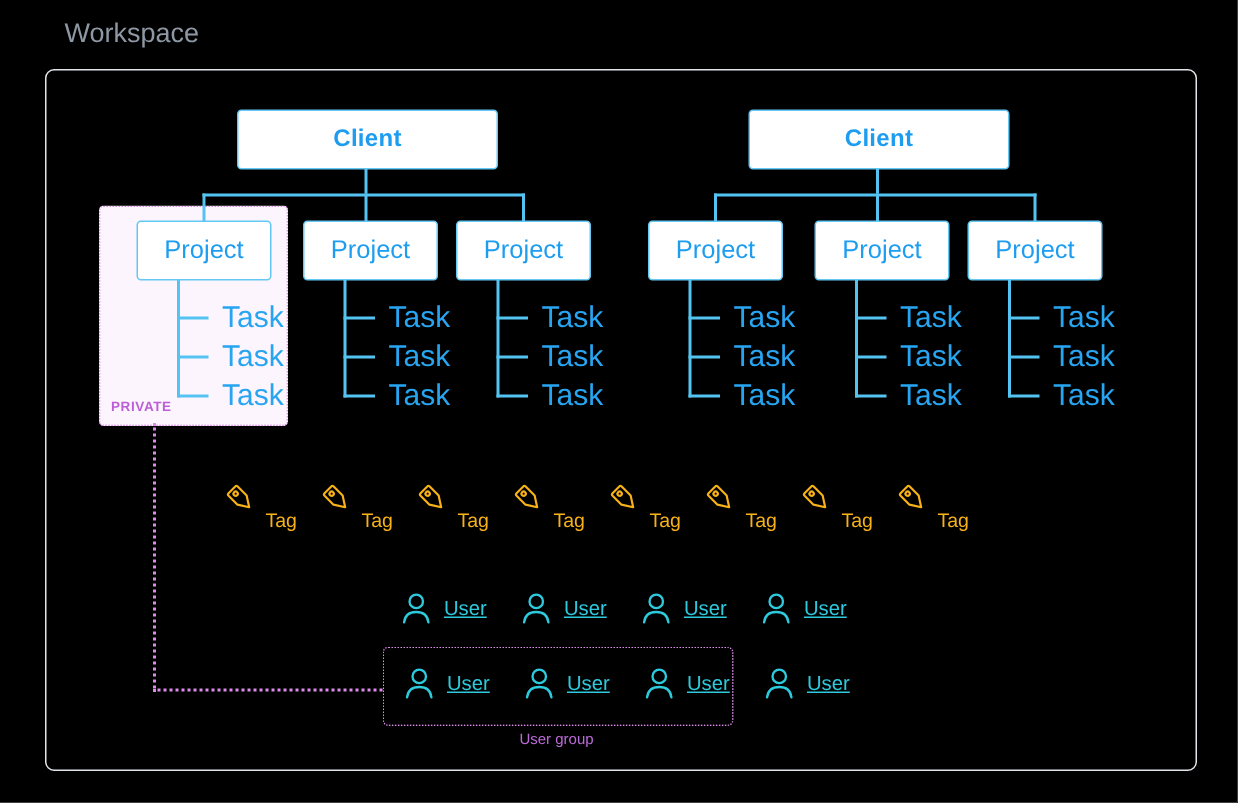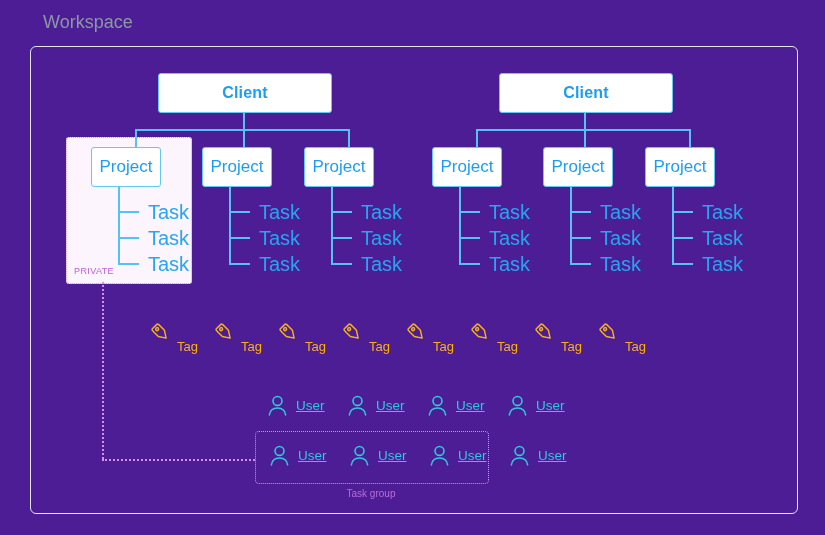--- a/index.html
+++ b/index.html
@@ -1,53 +1,53 @@
 <!DOCTYPE html>
 <html><head>
 <meta charset="utf-8">
 <style>
   html,body{margin:0;padding:0;}
   body{font-family:"Liberation Sans","DejaVu Sans",sans-serif;background:#ffffff;}
-  .canvas{position:relative;width:825px;height:535px;background:#4c1d95;overflow:hidden;}
+  .canvas{position:relative;width:825px;height:535px;background:#000000;overflow:hidden;}
 
   .workspace-title{position:absolute;left:43px;top:12px;font-size:18px;color:#8d98a4;}
 
   .frame{position:absolute;left:30px;top:46px;width:766px;height:466px;border:1px solid #e1e5e9;border-radius:6px;}
 
   .cluster{position:absolute;top:73px;width:304px;height:200px;}
   .cluster-1{left:91px;}
   .cluster-2{left:432px;}
 
   .client-box{position:absolute;left:67px;top:0;width:172px;height:38px;border:1.5px solid #63c8f3;border-radius:3px;background:#fff;display:flex;align-items:center;justify-content:center;z-index:1;}
   .client-box span{font-size:16px;font-weight:700;color:#1e9df0;letter-spacing:.2px;}
 
   .vline,.hline,.stub{position:absolute;background:#55c3f1;}
   .v-client{left:152px;top:38px;width:2px;height:18px;}
   .h-bus{left:44px;top:56px;width:215px;height:2px;}
   .stub{top:56px;width:2px;height:19px;}
   .stub-1{left:44px;}
   .stub-2{left:152px;}
   .stub-3{left:257px;}
 
-  .project-group{position:absolute;top:74px;width:70px;z-index:1;}
+  .project-group{position:absolute;top:74px;width:90px;z-index:1;}
   .pg-1{left:0;}
   .pg-2{left:111px;}
   .pg-3{left:213px;}
   .project-box{position:relative;height:38px;border:1.5px solid #63c8f3;border-radius:3px;background:#fff;display:flex;align-items:center;justify-content:center;z-index:1;}
   .project-box span{font-size:17px;font-weight:500;color:#1e9df0;}
   .stem{position:absolute;left:27px;top:39px;width:2px;height:79px;background:#55c3f1;}
   .task{position:absolute;left:27px;height:18px;display:flex;align-items:center;}
   .task-1{top:56px;}
   .task-2{top:82px;}
   .task-3{top:108px;}
   .tick{width:21px;height:2px;background:#55c3f1;margin-right:9px;}
   .task span{font-size:20px;font-weight:500;color:#28a5f1;}
 
   .private-zone{position:absolute;left:-25px;top:64px;width:124px;height:145px;background:#fcf5fe;border:1.5px dotted #dc8ce9;border-radius:3px;z-index:0;}
-  .private-label{position:absolute;left:7px;bottom:7px;font-size:9px;font-weight:normal;letter-spacing:.4px;color:#bb5fd6;}
+  .private-label{position:absolute;left:7px;bottom:7px;font-size:9px;font-weight:bold;letter-spacing:.4px;color:#bb5fd6;}
 
   .dot-v{position:absolute;left:102px;top:282px;height:177px;width:0;border-left:2px dotted #dc8ce9;}
   .dot-h{position:absolute;left:102px;top:459px;width:153px;height:0;border-top:2px dotted #dc8ce9;}
 
   .tag-item{position:absolute;top:311px;display:flex;align-items:center;color:#f8b218;}
   .tag-item svg{margin-right:5px;}
   .tag-item span{font-size:13px;font-weight:500;color:#f8b218;margin-top:28px;}
 
   .user-item{position:absolute;display:flex;align-items:center;color:#2dcadd;}
   .user-item svg{margin-right:6px;}
@@ -330,15 +330,15 @@
       </svg>
     <span>User</span>
   </div>
   <div class="user-item" style="left:507px;top:443px">
     <svg width="25" height="25" viewBox="0 0 24 24" fill="none" stroke="currentColor" stroke-width="1.5" stroke-linecap="round">
         <circle cx="12" cy="7.6" r="4.3"></circle>
         <path d="M4.2 21 c0.6 -4.6 3.6 -6.6 7.8 -6.6 s7.2 2 7.8 6.6"></path>
       </svg>
     <span>User</span>
   </div>
-  <div class="user-group-label">Task group</div>
+  <div class="user-group-label">User group</div>
 
 </div>
 
 </body></html>

